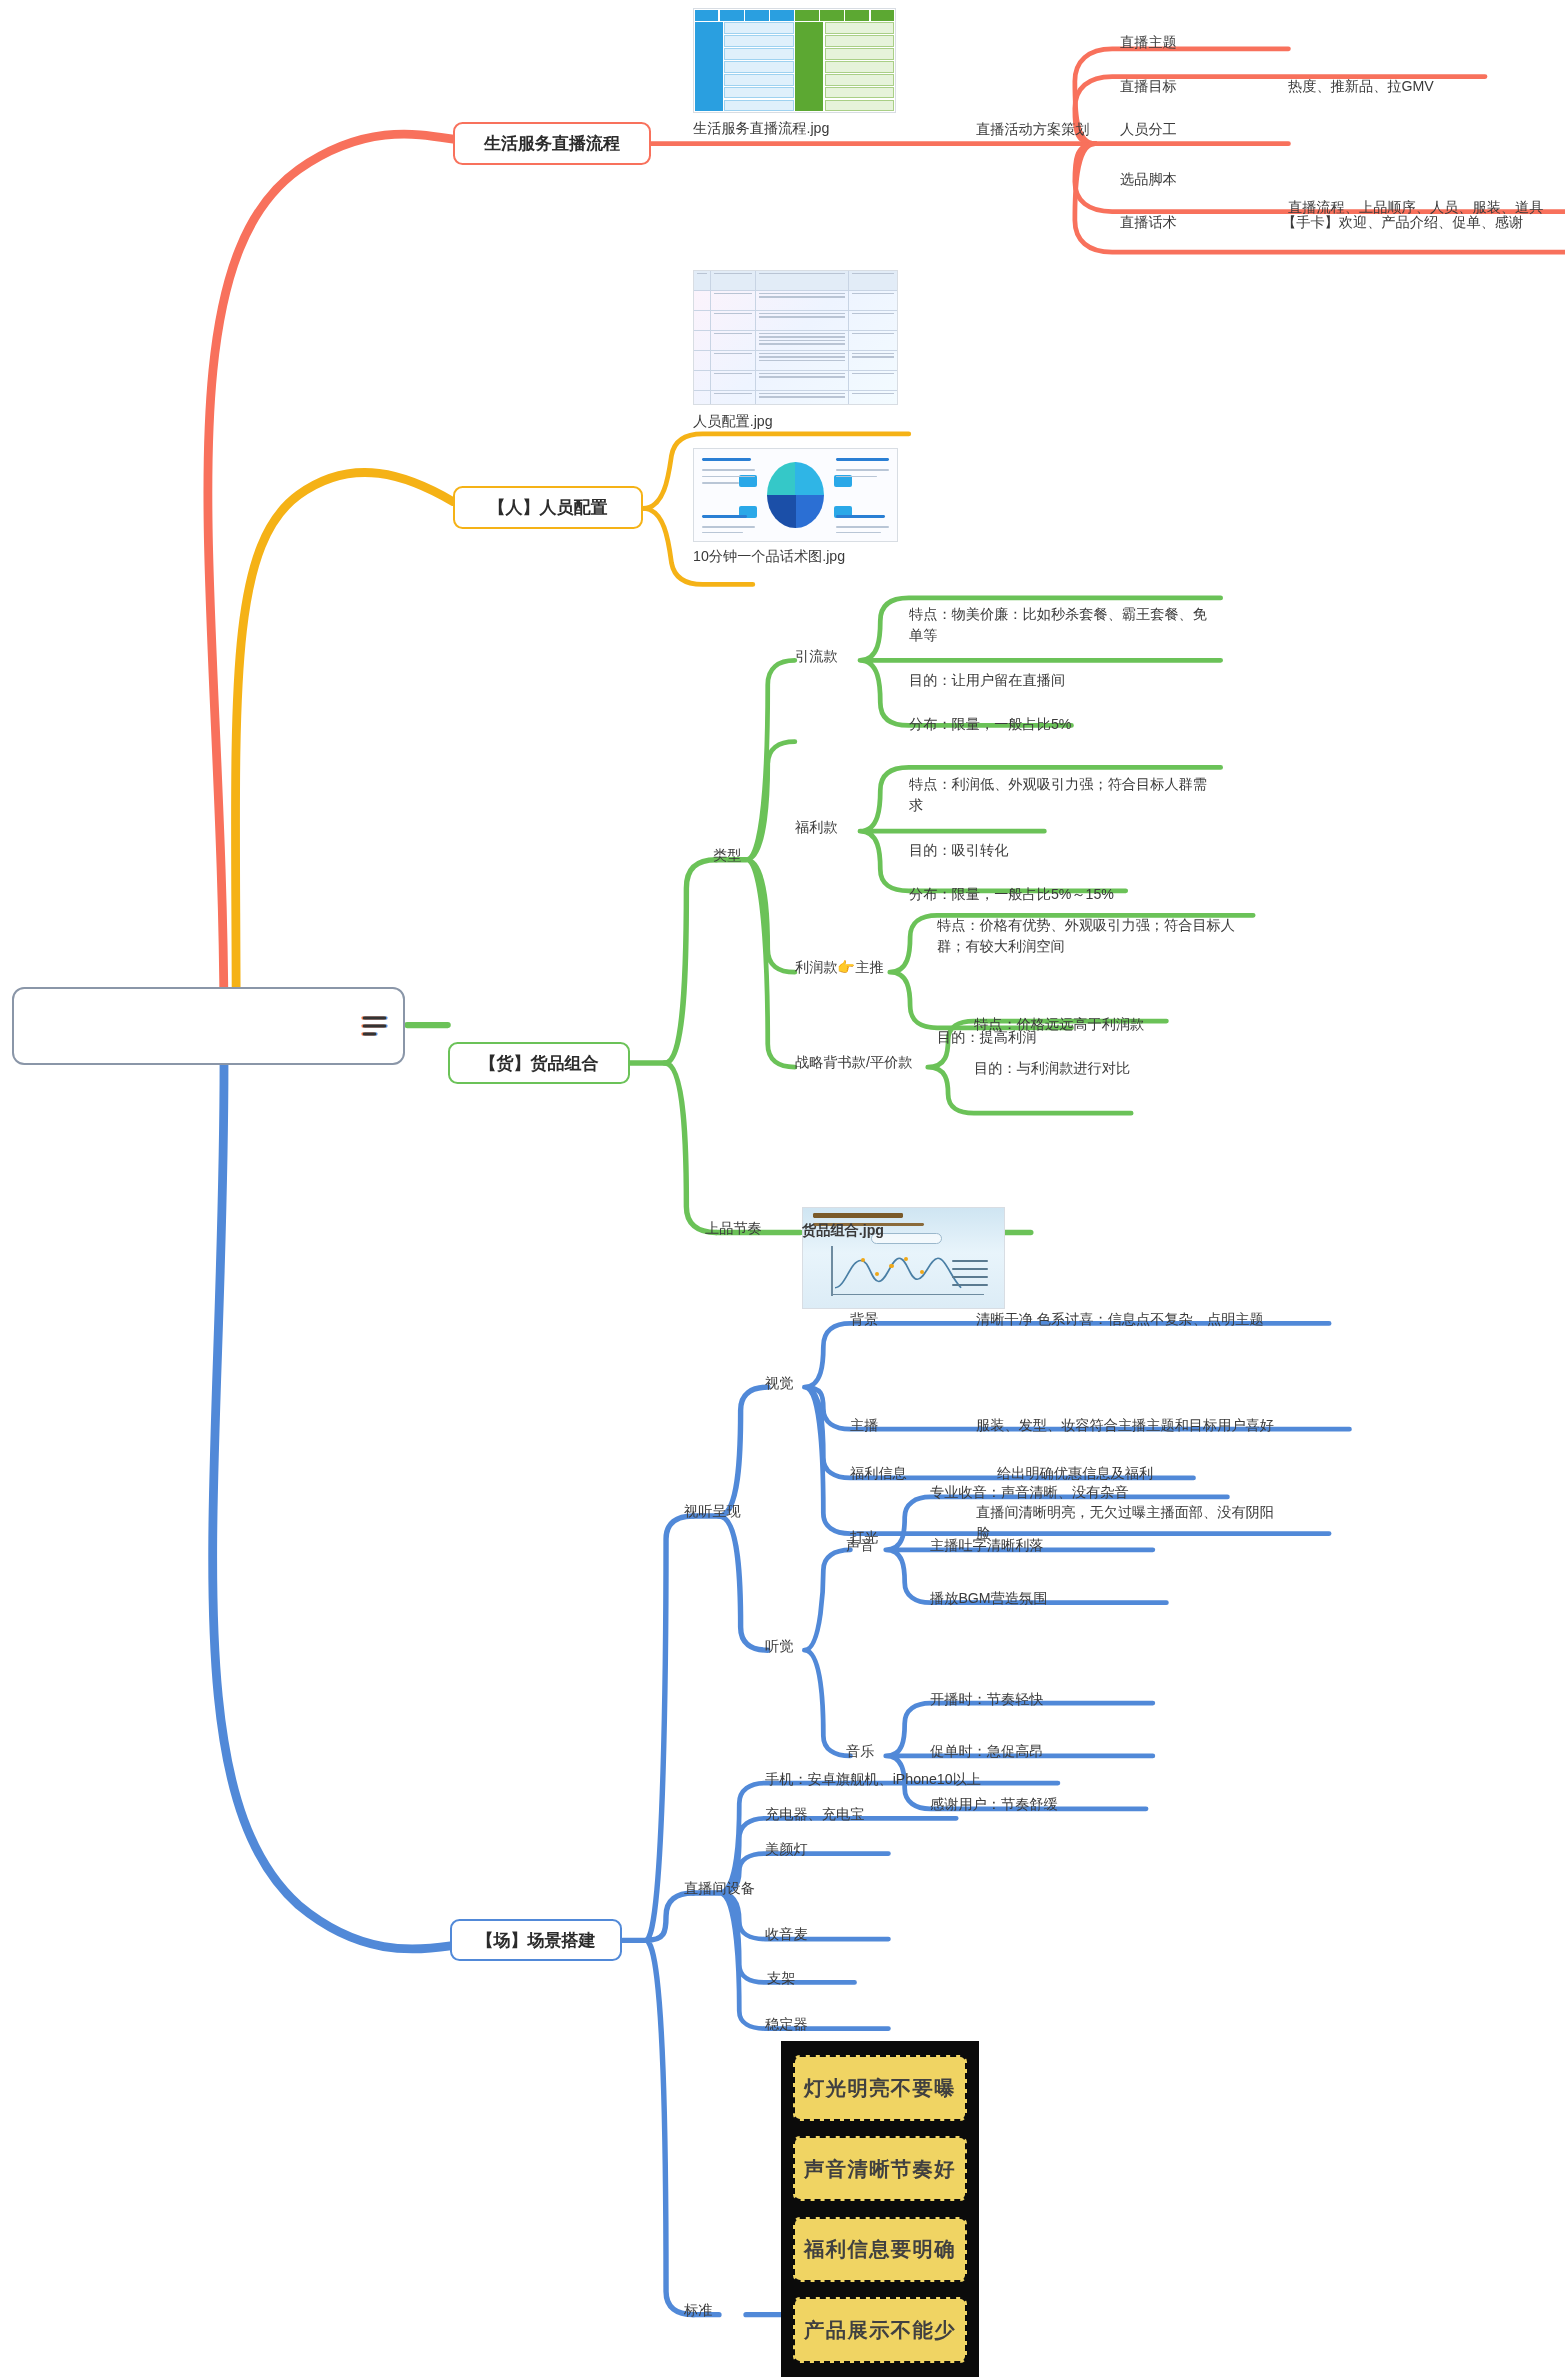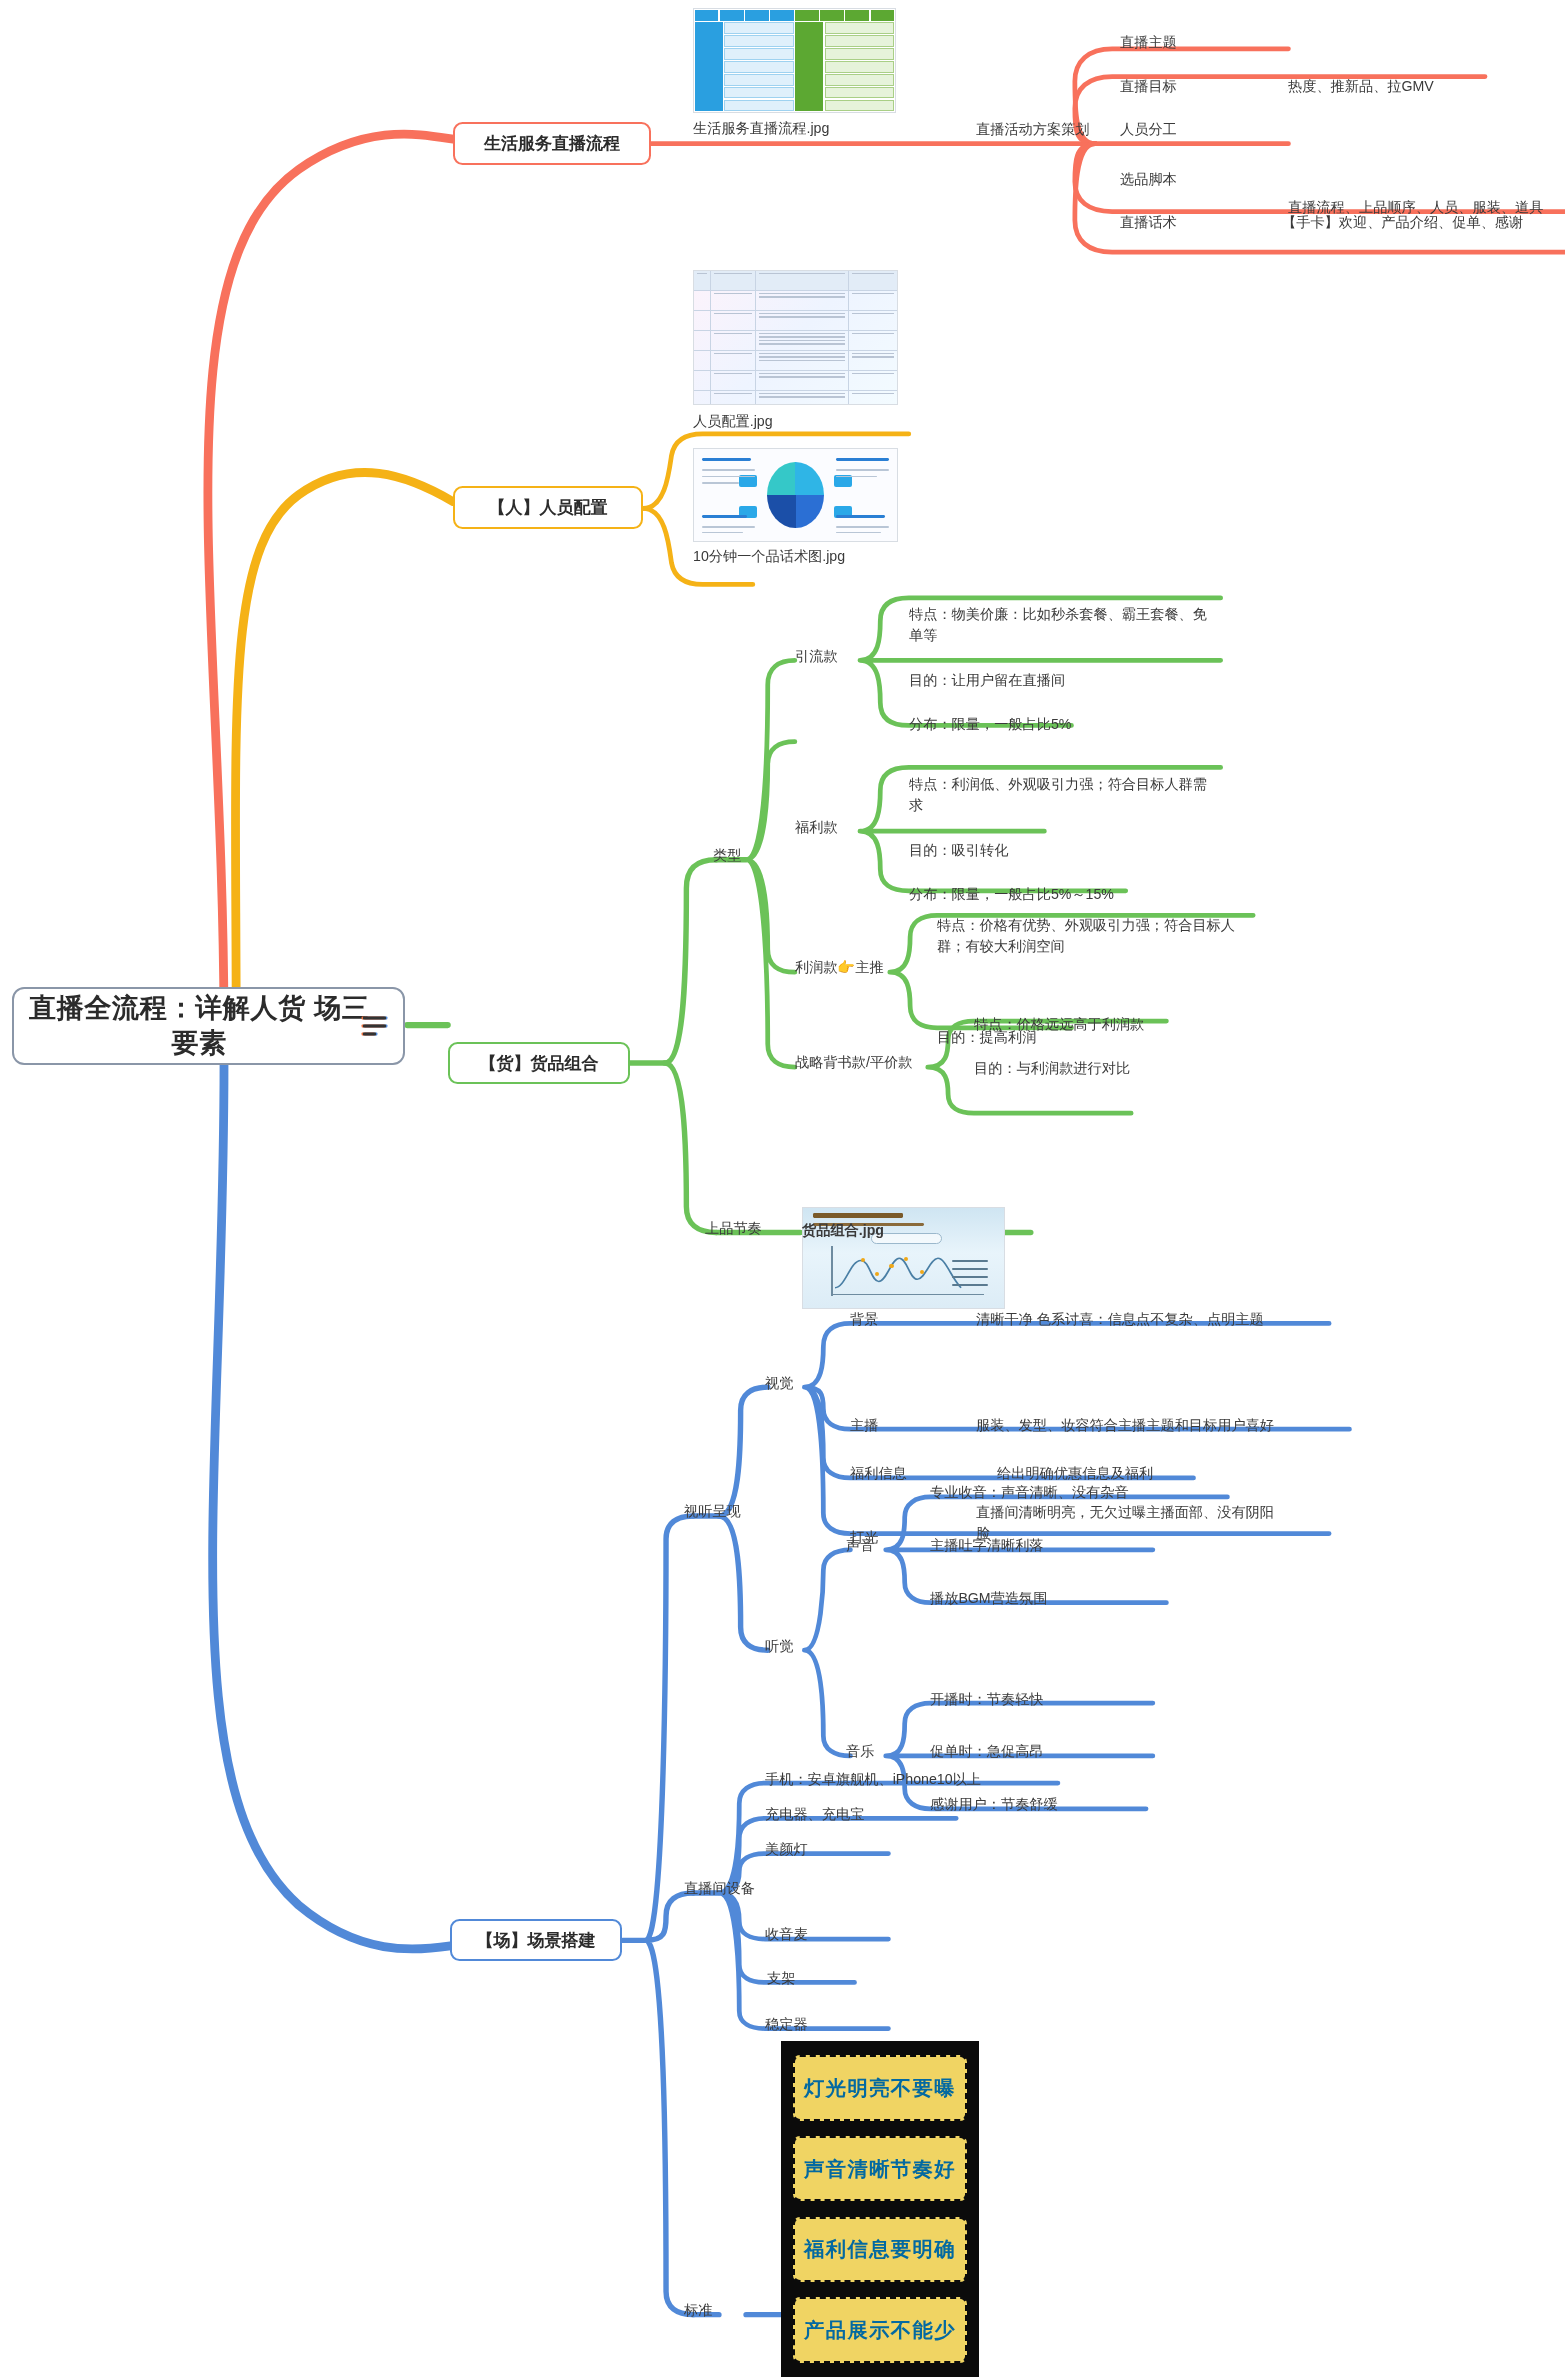--- a/index.html
+++ b/index.html
@@ -81,21 +81,21 @@
   .sheet4 .pill{position:absolute;left:34%;top:25%;width:34%;height:9%;border:0.7px solid #9bb8cc;border-radius:13.6px;background:rgba(255,255,255,.6);}
   .sheet4 .axis{position:absolute;background:#6e8ba0;}
   .sheet4 .leg{position:absolute;height:2px;background:#5a7a90;border-radius:1.4px;}
   .sheet4 .dot{position:absolute;width:4.1px;height:4.1px;background:#f0a818;border-radius:50%;}
 
   
   .poster{position:absolute;background:#0b0b0b;display:flex;flex-direction:column;
     justify-content:space-around;align-items:center;padding:6.8px 0;box-sizing:border-box;}
   .sign{width:86%;height:19%;background:#f0d463;border:2px dashed #0b0b0b;border-radius:6.8px;
     display:flex;align-items:center;justify-content:center;
-    font-size:20.3px;font-weight:900;color:#0369a1;letter-spacing:1.4px;
+    font-size:20.3px;font-weight:900;color:#404040;letter-spacing:1.4px;
     box-shadow:inset 0 0 0 2px #f0d463;}
 </style>
 </head>
 <body>
 
 <div id="stage">
 
   <svg class="links" viewBox="0 0 2309 3506">
 
     <path d="M 330 1520 C 330 900 230 400 440 250 C 540 180 620 198 672 206" fill="none" stroke="#f8715c" stroke-width="13" stroke-linecap="round"></path>
@@ -177,22 +177,20 @@
              M 1060 2792 C 1088 2792 1090 2740 1090 2712 C 1090 2692 1106 2682 1128 2682 L 1410 2682
              M 1060 2792 C 1088 2792 1090 2772 1090 2760 C 1090 2742 1106 2734 1128 2734 L 1310 2734
              M 1060 2792 C 1088 2792 1090 2818 1090 2834 C 1090 2852 1106 2860 1128 2860 L 1310 2860
              M 1060 2792 C 1088 2792 1090 2860 1090 2898 C 1090 2916 1106 2924 1128 2924 L 1260 2924
              M 1060 2792 C 1088 2792 1090 2920 1090 2966 C 1090 2984 1106 2992 1128 2992 L 1310 2992" fill="none" stroke="#5189d8" stroke-width="7" stroke-linecap="round"></path>
 
     <path d="M 1022 3414 L 1060 3414 M 1100 3414 L 1400 3414" fill="none" stroke="#5189d8" stroke-width="8" stroke-linecap="round"></path>
   </svg>
 
   <div class="node root">
-    <span class="root-text">直播全流程：详解人货
-场三要素</span>
     <span class="hamburger">
         <i></i>
         <i></i>
         <i></i>
       </span>
   </div>
 
   <div class="node cap red" style="left:453px;top:122px;width:198px;height:43px;">
     <span>生活服务直播流程</span>
   </div>

